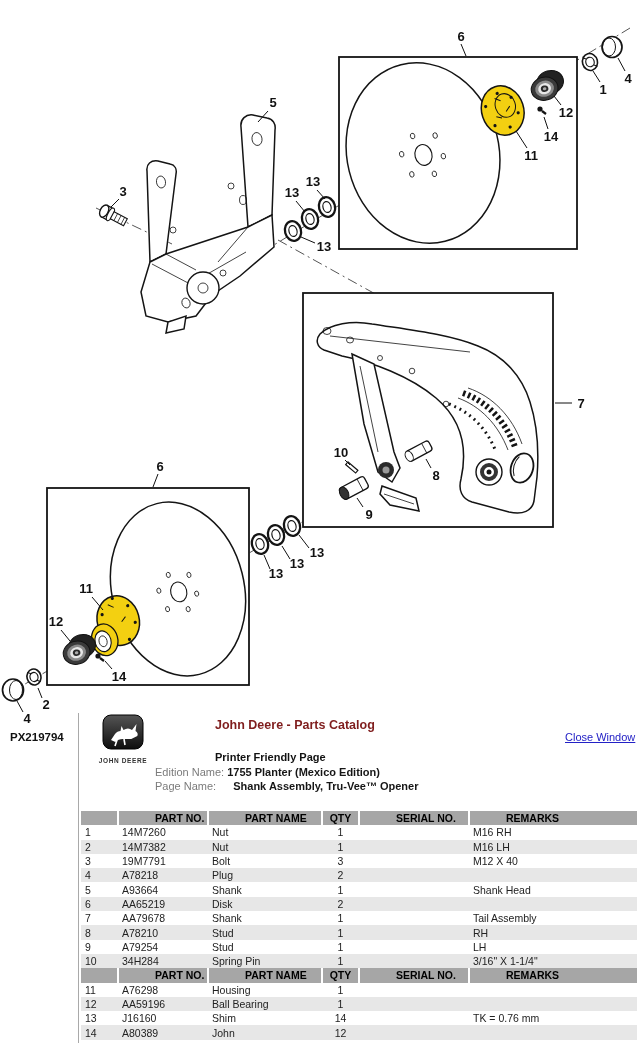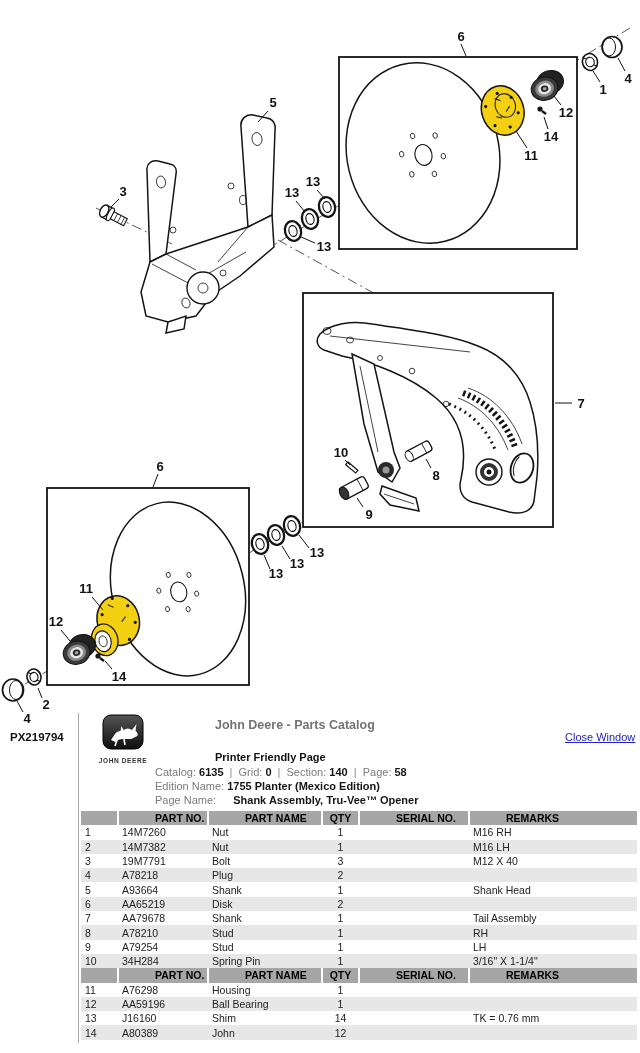--- a/index.html
+++ b/index.html
@@ -9,21 +9,21 @@
   .callout{font-size:13px;font-weight:bold;fill:#111;}
   .leader{stroke:#111;stroke-width:1;}
   .axis{stroke:#555;stroke-width:1;stroke-dasharray:10 4 2 4;fill:none;}
   .outline{fill:#fff;stroke:#141414;stroke-width:1.5;}
   .thin{stroke:#141414;stroke-width:0.8;fill:none;}
   
   .vrule{position:absolute;left:78px;top:713px;width:1px;height:330px;background:#a9a9a9;}
   .logo-wrap{position:absolute;left:88px;top:714px;width:70px;text-align:center;}
   .logo-text{font-size:6.5px;font-weight:bold;letter-spacing:.6px;color:#333;margin-top:1px;}
   .title-block{position:absolute;left:215px;top:718px;}
-  .title-main{font-size:12.5px;font-weight:bold;color:#737373;}
+  .title-main{font-size:12.5px;font-weight:bold;color:#7f1d1d;}
   .title-sub{font-size:11px;font-weight:bold;color:#111;margin-top:19px;}
   .close-link{position:absolute;left:565px;top:731px;font-size:11px;font-weight:normal;
               color:#2321c6;text-decoration:underline;cursor:pointer;}
   .info-block{position:absolute;left:155px;top:765px;font-size:11px;line-height:14px;color:#7b7b7b;}
   .info-block b{color:#161616;}
   .info-sep{color:#8a8a8a;padding:0 3px;}
   .pn-gap{display:inline-block;width:14px;}
   
   .parts-table{position:absolute;left:81px;top:811px;width:556px;border-collapse:collapse;
                table-layout:fixed;font-size:10.5px;}
@@ -326,33 +326,20 @@
 
   <div class="title-block">
     <div class="title-main">John Deere - Parts Catalog</div>
     <div class="title-sub">Printer Friendly Page</div>
   </div>
 
   <a class="close-link">Close Window</a>
 
   <div class="info-block">
     <div>
-      <span>Catalog:</span>
-      <b>6135</b>
-      <span class="info-sep">|</span>
-      <span>Grid:</span>
-      <b>0</b>
-      <span class="info-sep">|</span>
-      <span>Section:</span>
-      <b>140</b>
-      <span class="info-sep">|</span>
-      <span>Page:</span>
-      <b>58</b>
-    </div>
-    <div>
       <span>Edition Name:</span>
       <b>1755 Planter (Mexico Edition)</b>
     </div>
     <div>
       <span>Page Name:</span><span class="pn-gap"></span>
       <b>Shank Assembly, Tru-Vee™ Opener</b>
     </div>
   </div>
 
   

